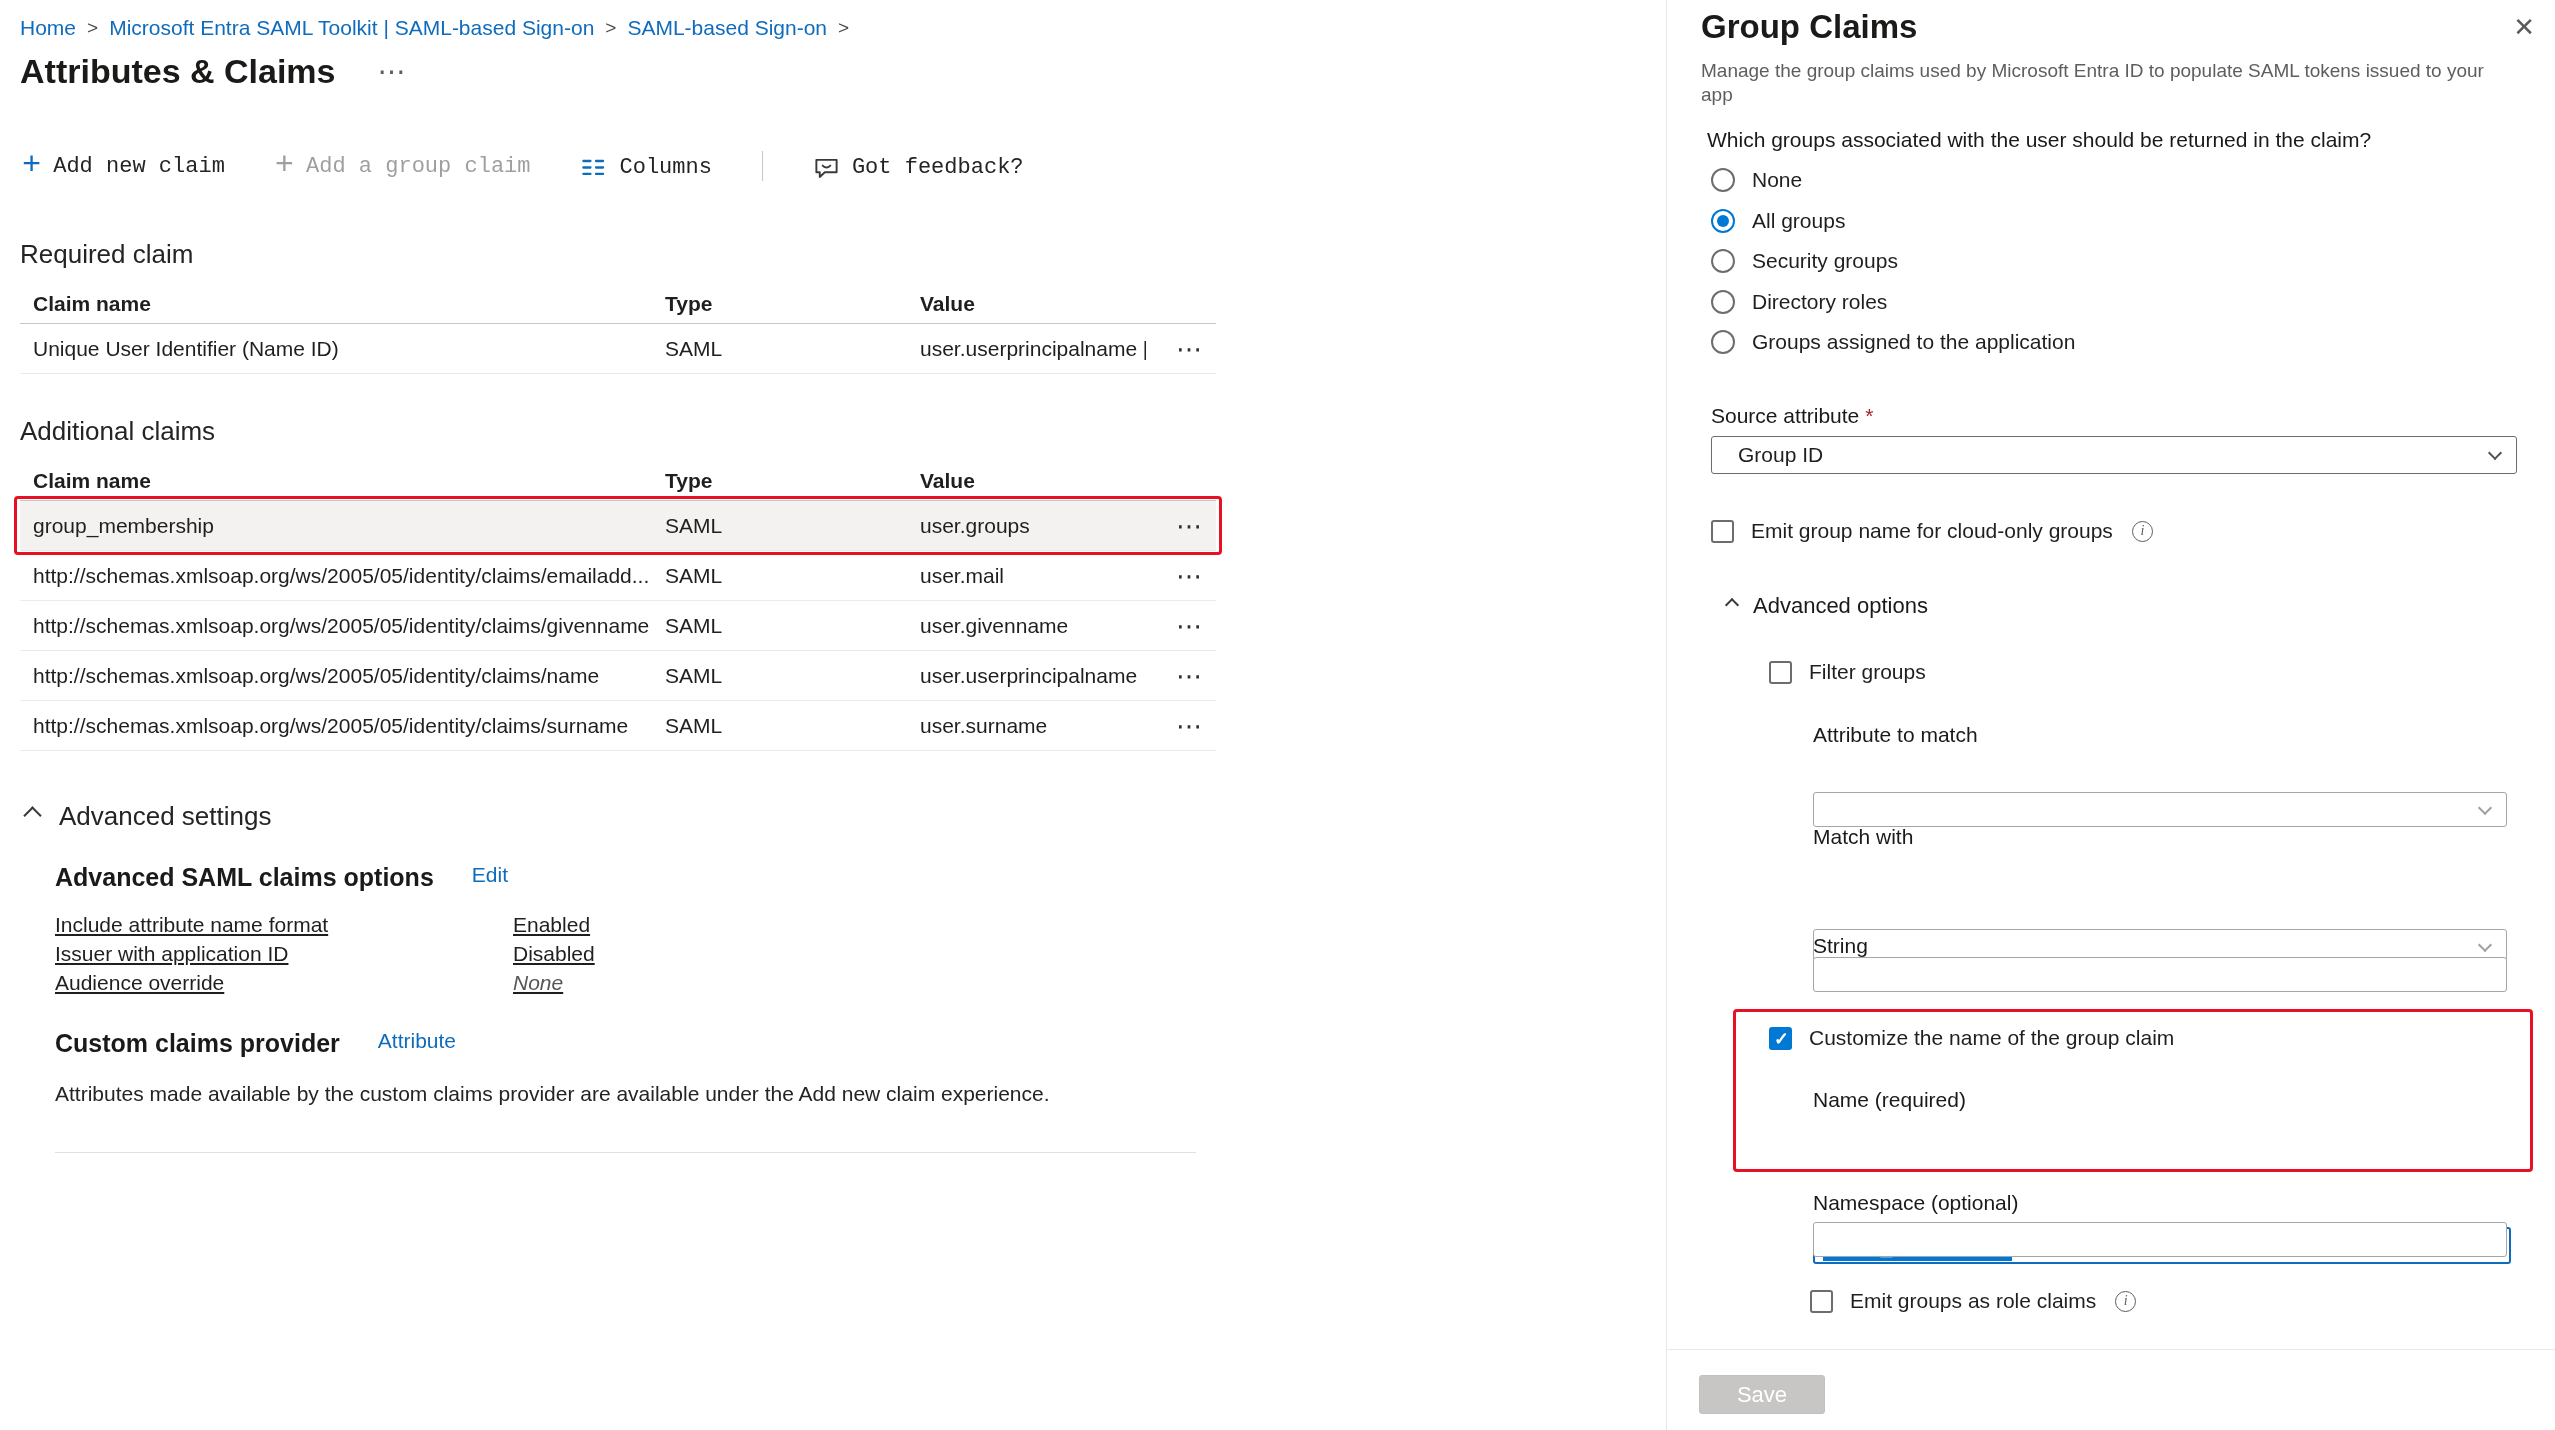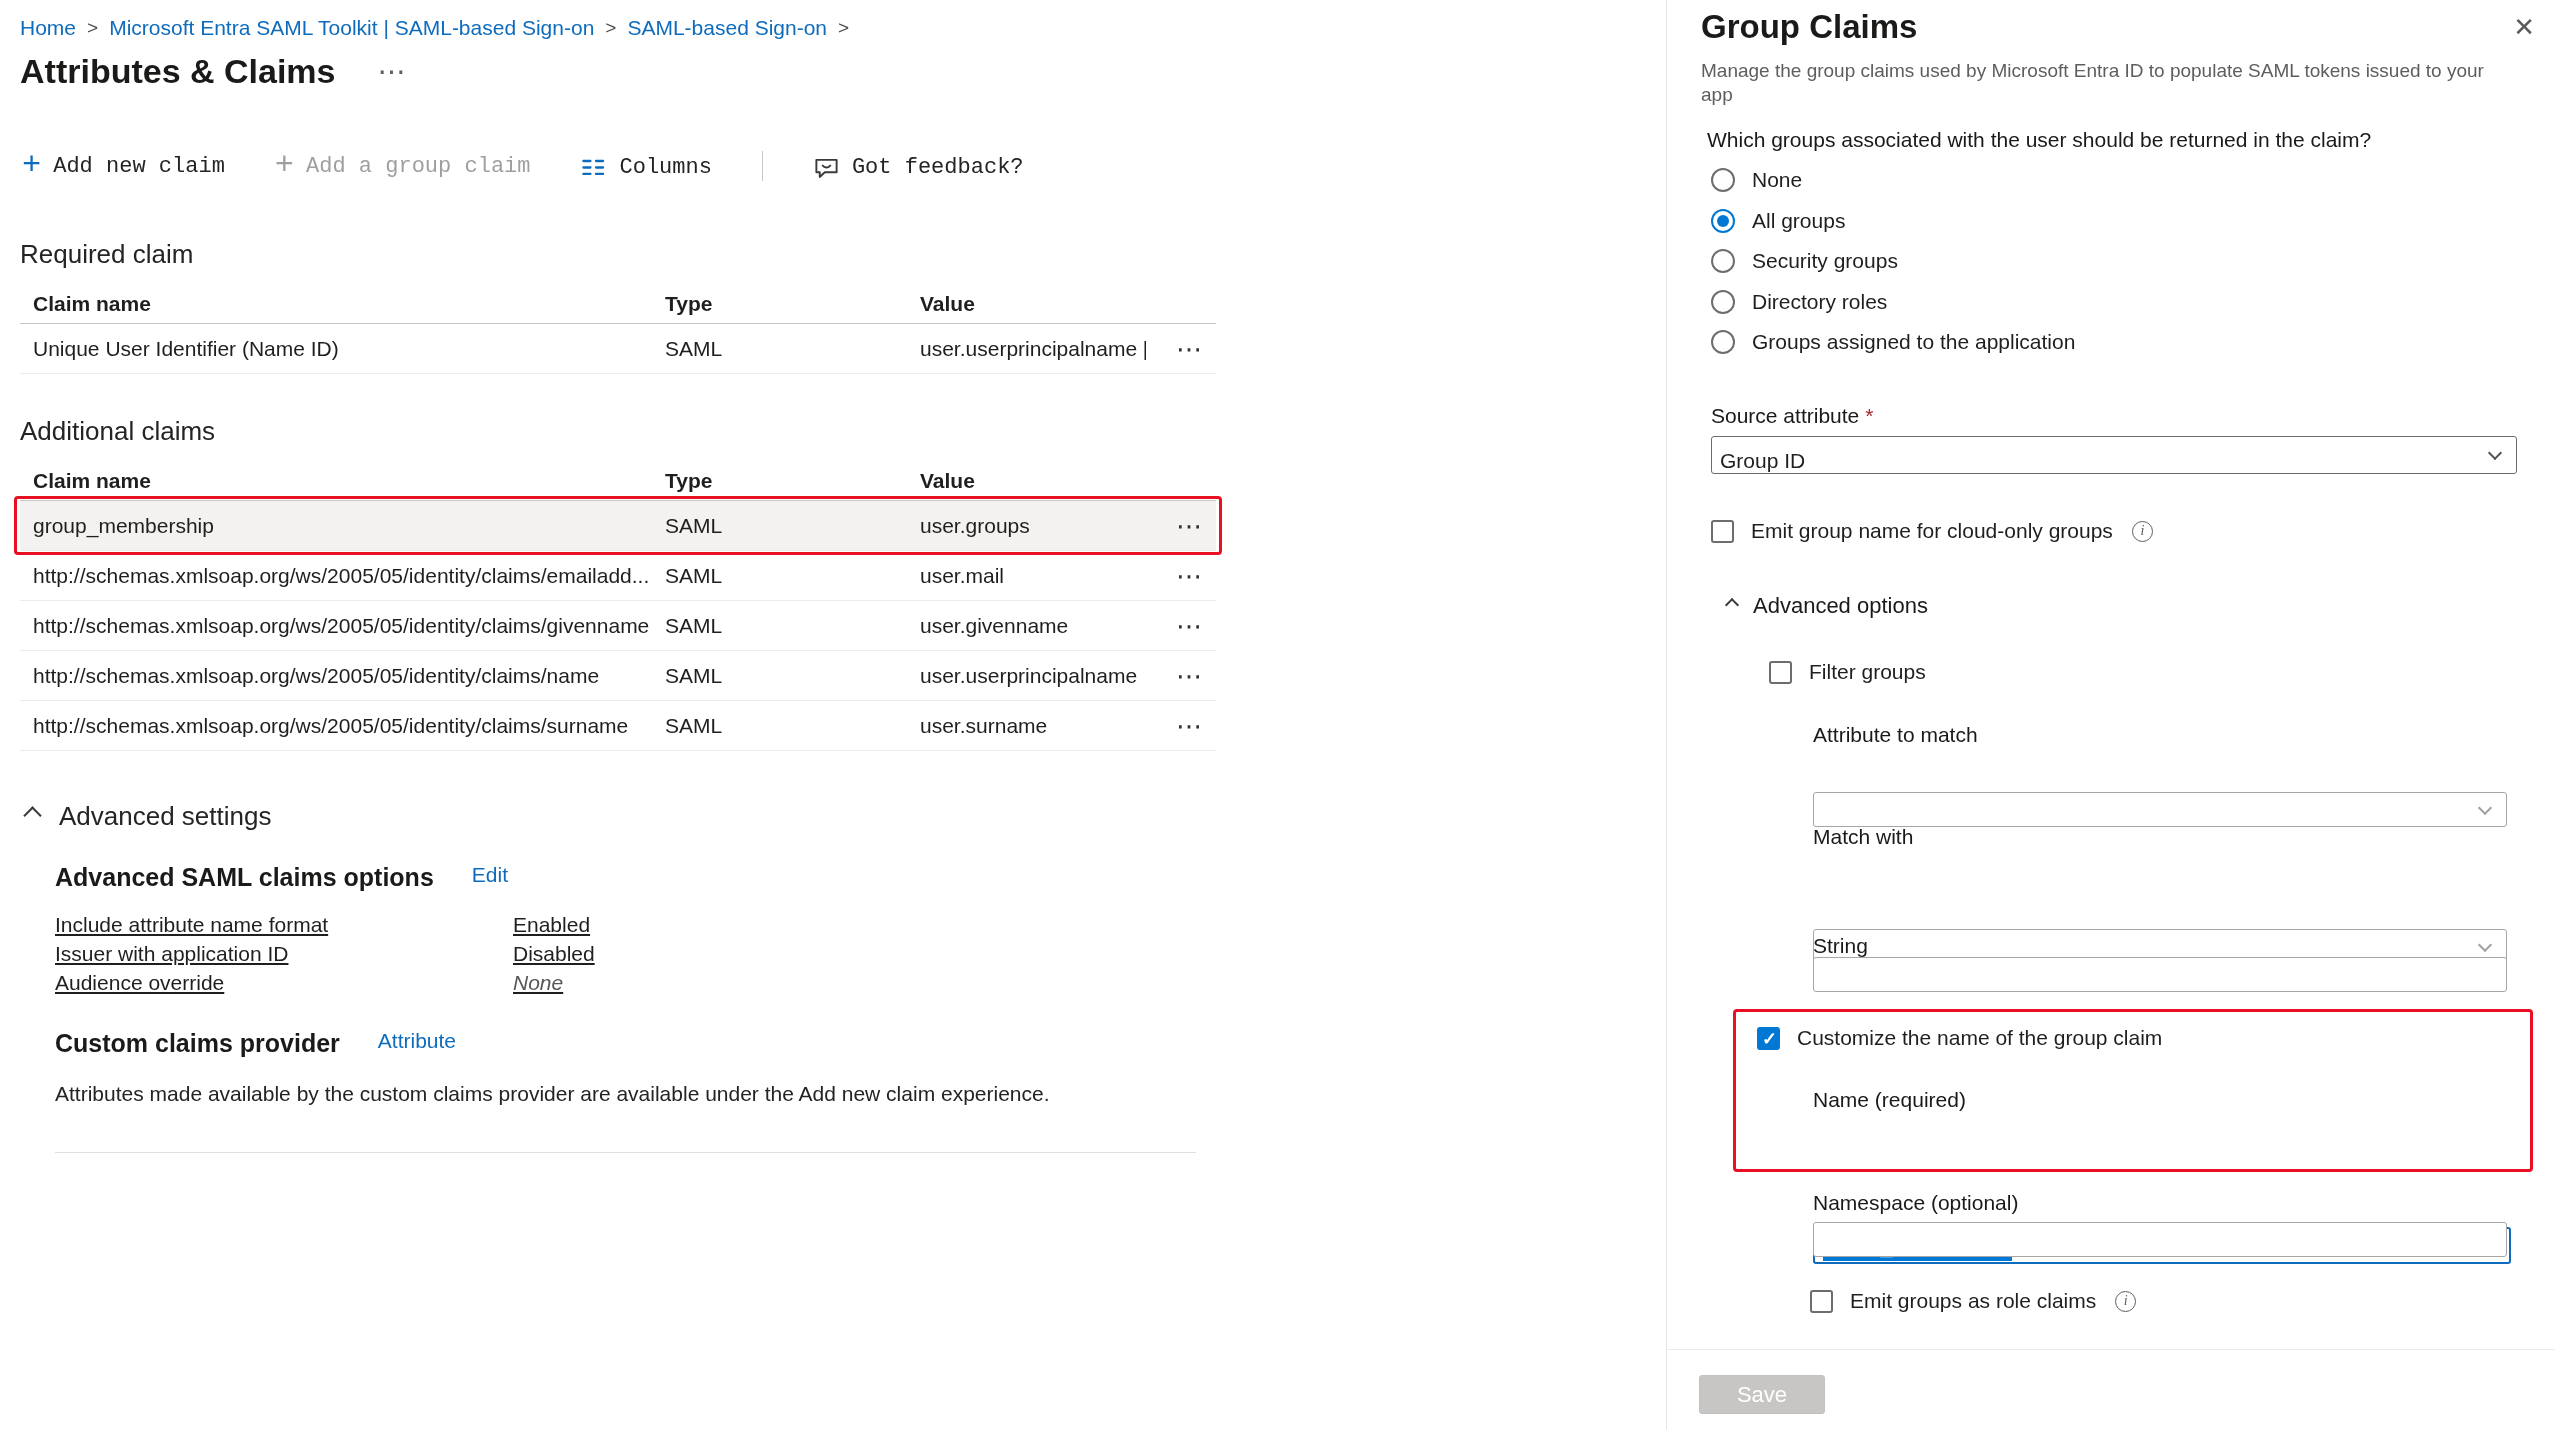--- a/index.html
+++ b/index.html
@@ -71,21 +71,21 @@
   .question { left:40px; top:128px; font-size:21px; color:#1b1a19; }
 
   .radio-row { display:flex; align-items:center; gap:17px; font-size:21px; cursor:pointer; left:44px; }
   .radio { width:24px; height:24px; border:2px solid #6e6d6b; border-radius:50%; background:#fff; position:relative; flex:none; }
   .radio.selected { border-color:#0078d4; }
   .radio.selected::after { content:''; position:absolute; left:50%; top:50%; width:12px; height:12px; transform:translate(-50%,-50%); background:#0078d4; border-radius:50%; }
 
   .field-label { font-size:21px; color:#1b1a19; }
   .asterisk { color:#a4262c; margin-left:6px; }
 
-  .dropdown { border:1px solid #6e6c6a; border-radius:3px; background:#fff; display:flex; align-items:flex-end; padding:0 44px 0 8px; font-size:21px; position:relative; cursor:pointer; }
+  .dropdown { border:1px solid #6e6c6a; border-radius:3px; background:#fff; display:flex; align-items:center; padding:0 44px 0 26px; font-size:21px; position:relative; cursor:pointer; }
   .dropdown.light { border-color:#a8a6a4; }
   .dd-chev { position:absolute; right:16px; top:50%; width:10px; height:10px; border-right:2.2px solid #55534f; border-bottom:2.2px solid #55534f; transform:translateY(-70%) rotate(45deg); }
   .dropdown.light .dd-chev { border-color:#a19f9d; }
 
   .check-row { display:flex; align-items:center; gap:17px; font-size:21px; cursor:pointer; }
   .checkbox { width:23px; height:23px; border:2px solid #6e6d6b; border-radius:3px; background:#fff; flex:none; position:relative; }
   .checkbox.checked { background:#0078d4; border-color:#0078d4; }
   .checkbox.checked::after { content:'\2713'; position:absolute; left:3px; top:-1px; color:#fff; font-size:18px; font-weight:700; }
   .info-icon { width:21px; height:21px; border:1px solid #605e5c; border-radius:50%; color:#605e5c; font-size:14px; display:inline-flex; align-items:center; justify-content:center; margin-left:2px; flex:none; }
   .info-icon::after { content:'i'; font-family:"Liberation Serif", serif; font-style:italic; }
@@ -331,21 +331,21 @@
     <div class="p-abs field-label" style="left:146px; top:825px;">Match with</div>
     <div class="p-abs dropdown light" style="left:146px; top:856px; width:694px; height:35px;">
       <span class="dd-chev"></span>
     </div>
 
     <div class="p-abs field-label" style="left:146px; top:926px;margin-top:8px;">String</div>
     <div class="p-abs textbox" style="left:146px; top:957px; width:694px; height:35px;"></div>
 
     <div class="p-abs annotation-box" style="left:66px; top:1009px; width:800px; height:163px;"></div>
 
-    <div class="p-abs check-row" style="left:90px; top:1026px;">
+    <div class="p-abs check-row" style="left:102px; top:1026px;">
       <span class="checkbox checked"></span>
       <span>Customize the name of the group claim</span>
     </div>
 
     <div class="p-abs field-label" style="left:146px; top:1088px;">Name (required)</div>
     <div class="p-abs name-input" style="left:146px; top:1119px; width:698px; height:37px;">
       <span class="sel-text">group_membership</span>
       <span class="valid-check"></span>
     </div>
 

